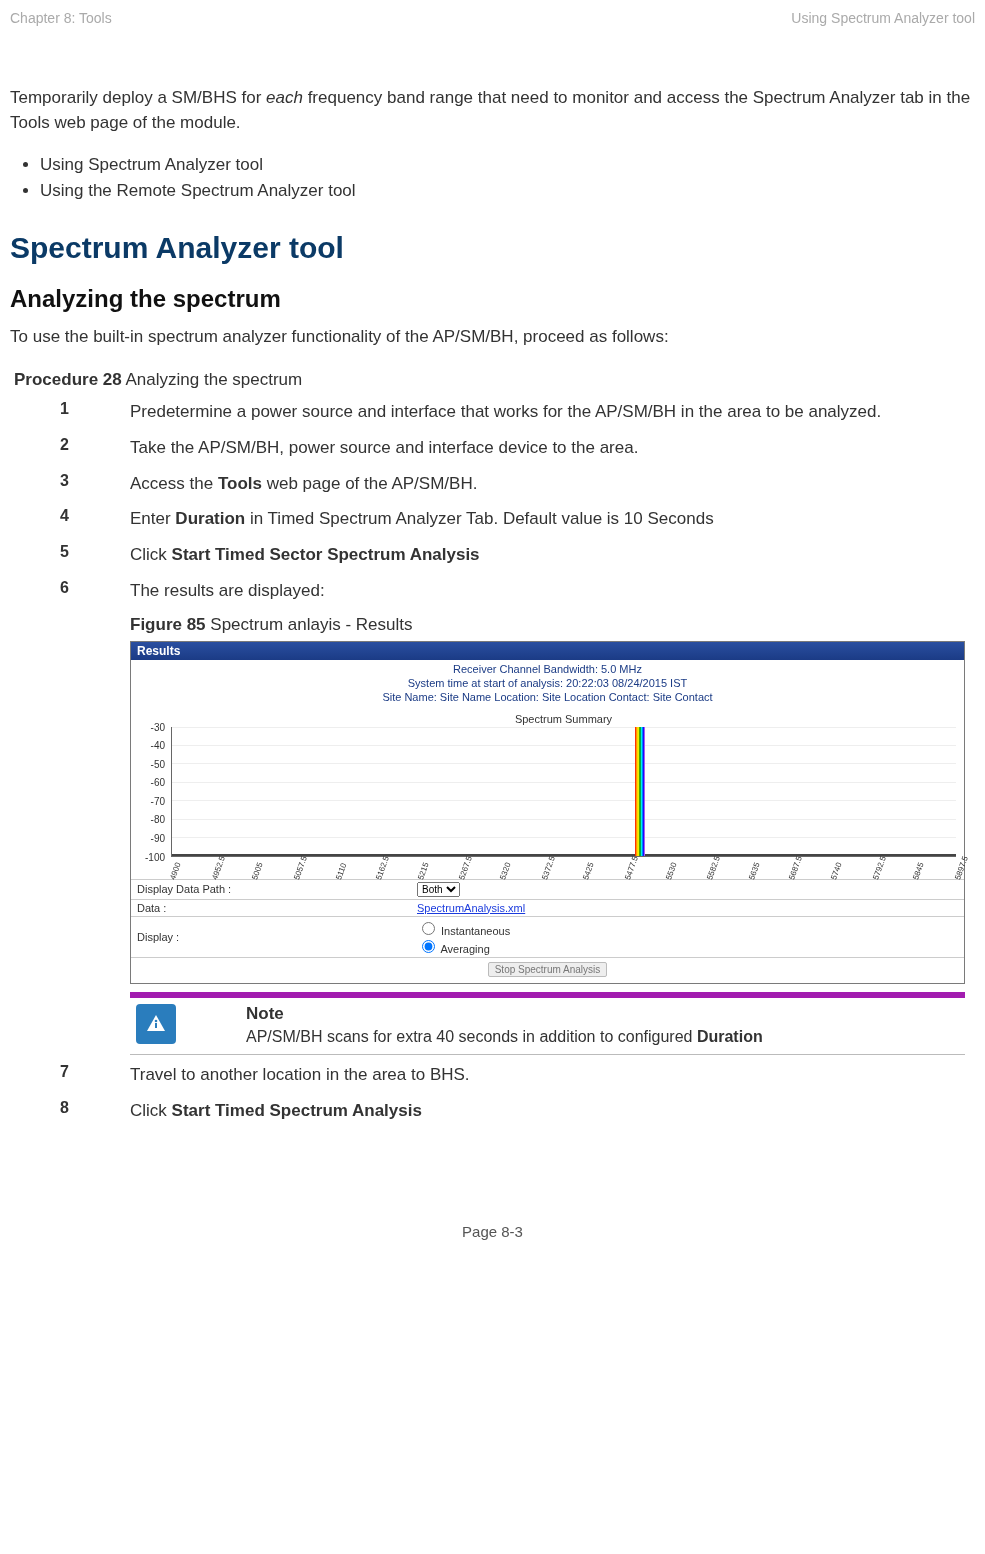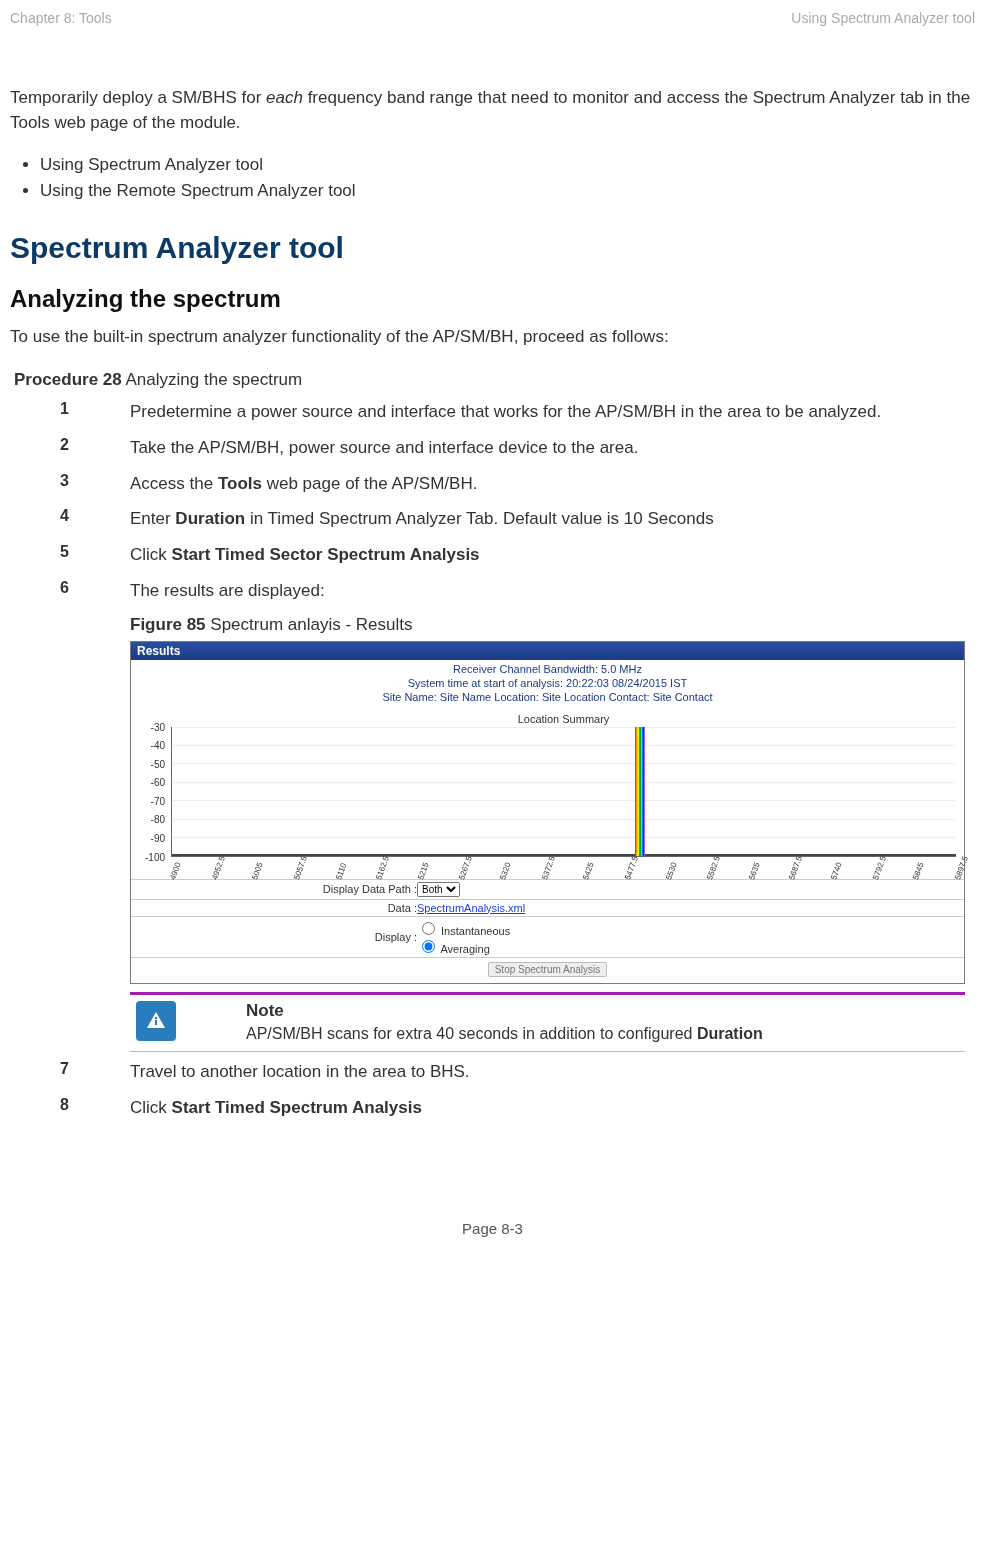--- a/index.html
+++ b/index.html
@@ -170,42 +170,42 @@
     white-space: nowrap;
   }
   .controls-row {
     display: flex;
     align-items: center;
     border-top: 1px solid #ccc;
     padding: 2px 6px;
     font-size: 11px;
     color: #333;
   }
-  .controls-row .label { flex: 0 0 280px; text-align: right; }
+  .controls-row .label { flex: 0 0 280px; }
   .controls-row select {
     font-size: 10px;
   }
   .controls-row a.link { color: #1b3bdd; }
   .controls-row .radios label { margin-right: 17px; font-size: 11px; }
   .stop-row {
     text-align: center;
     padding: 4px 0 6px 0;
     border-top: 1px solid #ccc;
   }
   .stop-row button {
     font-size: 10px;
     background: #eee;
     border: 1px solid #bbb;
     border-radius: 2px;
     padding: 1px 6px;
     color: #777;
   }
   .note-block {
     margin: 8px 10px 8px 120px;
-    border-top: 3px solid #a21caf;
+    border-top: 6px solid #a21caf;
     border-bottom: 1px solid #bbb;
     padding: 6px 0;
     display: flex;
     align-items: flex-start;
     gap: 70px;
   }
   .note-icon {
     width: 40px;
     height: 40px;
     background: #2a7dbd;
@@ -303,21 +303,21 @@
   </p>
 
   <div class="figure-box">
     <div class="results-bar">Results</div>
     <div class="results-header">
       <div>Receiver Channel Bandwidth: 5.0 MHz</div>
       <div>System time at start of analysis: 20:22:03 08/24/2015 IST</div>
       <div>Site Name: Site Name  Location: Site Location  Contact: Site Contact</div>
     </div>
     <div class="chart-area">
-      <div class="subtitle-center">Location Summary</div>
+      <div class="subtitle-center">Spectrum Summary</div>
       <div class="y-ticks">
         <div style="top:0%">-30</div>
         <div style="top:14.3%">-40</div>
         <div style="top:28.6%">-50</div>
         <div style="top:42.9%">-60</div>
         <div style="top:57.1%">-70</div>
         <div style="top:71.4%">-80</div>
         <div style="top:85.7%">-90</div>
         <div style="top:100%">-100</div>
       </div>

